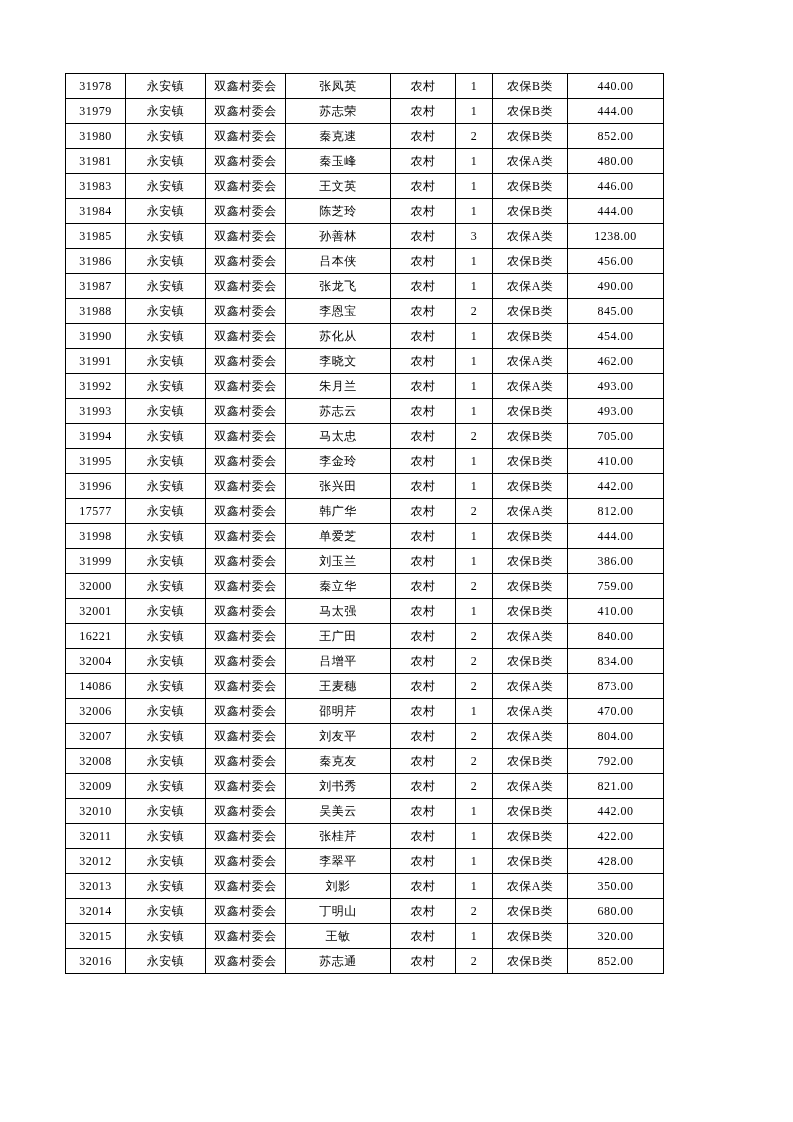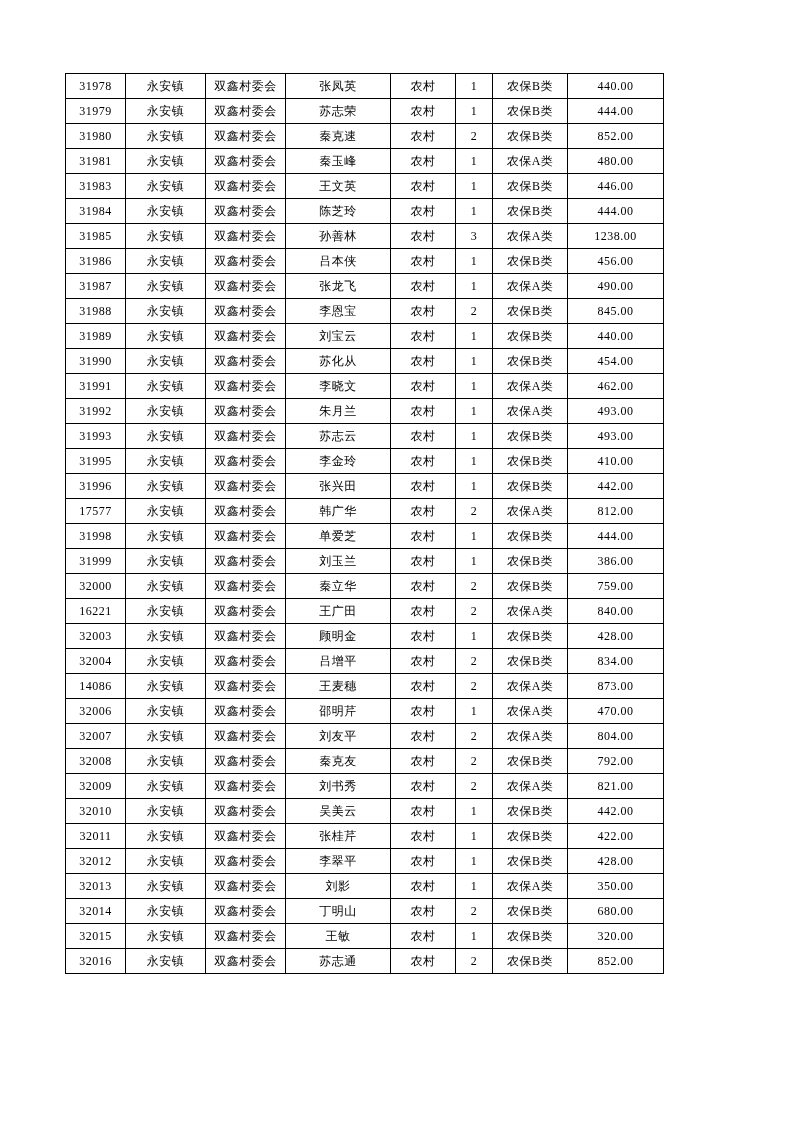--- a/index.html
+++ b/index.html
@@ -155,30 +155,20 @@
           <td class="num">31988</td>
           <td>永安镇</td>
           <td>双鑫村委会</td>
           <td>李恩宝</td>
           <td>农村</td>
           <td class="num">2</td>
           <td>农保B类</td>
           <td class="num">845.00</td>
         </tr>
         <tr>
-          <td class="num">31989</td>
-          <td>永安镇</td>
-          <td>双鑫村委会</td>
-          <td>刘宝云</td>
-          <td>农村</td>
-          <td class="num">1</td>
-          <td>农保B类</td>
-          <td class="num">440.00</td>
-        </tr>
-        <tr>
           <td class="num">31990</td>
           <td>永安镇</td>
           <td>双鑫村委会</td>
           <td>苏化从</td>
           <td>农村</td>
           <td class="num">1</td>
           <td>农保B类</td>
           <td class="num">454.00</td>
         </tr>
         <tr>
@@ -205,20 +195,30 @@
           <td class="num">31993</td>
           <td>永安镇</td>
           <td>双鑫村委会</td>
           <td>苏志云</td>
           <td>农村</td>
           <td class="num">1</td>
           <td>农保B类</td>
           <td class="num">493.00</td>
         </tr>
         <tr>
+          <td class="num">31994</td>
+          <td>永安镇</td>
+          <td>双鑫村委会</td>
+          <td>马太忠</td>
+          <td>农村</td>
+          <td class="num">2</td>
+          <td>农保B类</td>
+          <td class="num">705.00</td>
+        </tr>
+        <tr>
           <td class="num">31995</td>
           <td>永安镇</td>
           <td>双鑫村委会</td>
           <td>李金玲</td>
           <td>农村</td>
           <td class="num">1</td>
           <td>农保B类</td>
           <td class="num">410.00</td>
         </tr>
         <tr>
@@ -265,38 +265,38 @@
           <td class="num">32000</td>
           <td>永安镇</td>
           <td>双鑫村委会</td>
           <td>秦立华</td>
           <td>农村</td>
           <td class="num">2</td>
           <td>农保B类</td>
           <td class="num">759.00</td>
         </tr>
         <tr>
+          <td class="num">32001</td>
+          <td>永安镇</td>
+          <td>双鑫村委会</td>
+          <td>马太强</td>
+          <td>农村</td>
+          <td class="num">1</td>
+          <td>农保B类</td>
+          <td class="num">410.00</td>
+        </tr>
+        <tr>
           <td class="num">16221</td>
           <td>永安镇</td>
           <td>双鑫村委会</td>
           <td>王广田</td>
           <td>农村</td>
           <td class="num">2</td>
           <td>农保A类</td>
           <td class="num">840.00</td>
-        </tr>
-        <tr>
-          <td class="num">32003</td>
-          <td>永安镇</td>
-          <td>双鑫村委会</td>
-          <td>顾明金</td>
-          <td>农村</td>
-          <td class="num">1</td>
-          <td>农保B类</td>
-          <td class="num">428.00</td>
         </tr>
         <tr>
           <td class="num">32004</td>
           <td>永安镇</td>
           <td>双鑫村委会</td>
           <td>吕增平</td>
           <td>农村</td>
           <td class="num">2</td>
           <td>农保B类</td>
           <td class="num">834.00</td>

